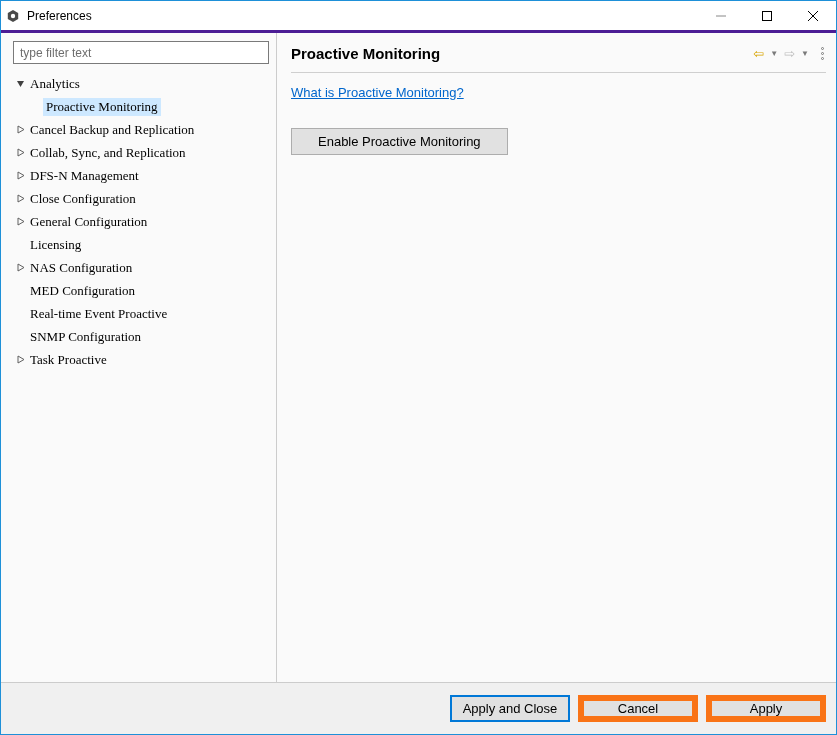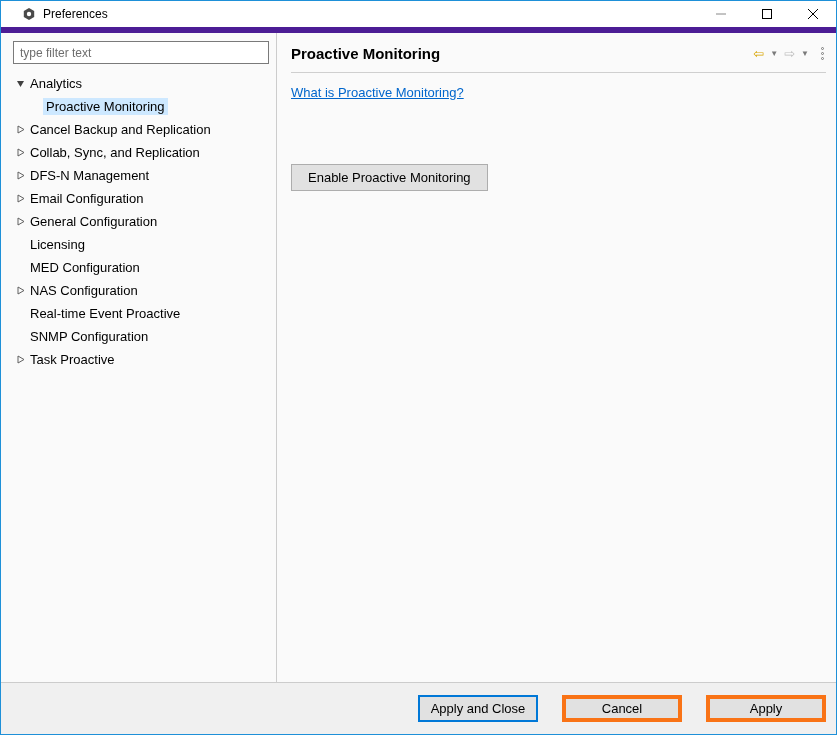--- a/index.html
+++ b/index.html
@@ -12,22 +12,22 @@
     background:#f0f0f0;
     display:flex; flex-direction:column;
     position:relative;
   }
 
   
   .titlebar {
     height:32px;
     background:#ffffff;
     display:flex; align-items:center;
-    padding:0 0 0 20px;
-    border-bottom:6px solid #4c1d95;
+    padding:0 0 0 4px;
+    border-bottom:3px solid #4c1d95;
   }
   .titlebar .appicon {
     width:16px;height:16px;margin-right:6px;
     display:flex;align-items:center;justify-content:center;
   }
   .titlebar .title { font-size:12px; color:#000; }
   .winbtns { margin-left:auto; display:flex; }
   .winbtn { width:46px; height:30px; display:flex; align-items:center; justify-content:center; cursor:default;}
   .winbtn svg { stroke:#000; stroke-width:1; fill:none; }
 
@@ -59,21 +59,21 @@
     height:23px;
     padding-left:6px;
     white-space:nowrap;
     cursor:default;
   }
   .tree-row .twisty {
     width:14px; display:inline-flex; justify-content:center; align-items:center;
     color:#5e5e5e; font-size:10px;
   }
   .tree-row.lvl1 { padding-left:22px; }
-  .tree-row .label { padding:1px 3px; }
+  .tree-row .label { padding:1px 3px;font-family:Liberation Serif, serif; }
   .tree-row.selected .label {
     background:#cde8ff;
   }
 
   
   .main {
     flex:1; background:#fafafa; display:flex; flex-direction:column;
     padding:8px 10px 8px 14px;
     min-width:0;
   }
@@ -90,39 +90,38 @@
   .nav-arrow.fwd { color:#bdbdbd; }
   .nav-drop { color:#7a7a7a; font-size:8px; padding:0 2px; cursor:default;}
   .menu-dots { display:flex; flex-direction:column; gap:2px; margin-left:6px; padding:2px; cursor:default;}
   .menu-dots span { width:3px;height:3px;border:1px solid #7a7a7a;border-radius:50%; display:block;}
 
   .help-link { color:#0066cc; font-size:13px; text-decoration:underline; cursor:pointer; margin-bottom:28px; display:inline-block;}
   .enable-btn {
     font-size:13px;
     background:#e1e1e1;
     border:1px solid #adadad;
-    padding:5px 16px;
+    padding:5px 26px;
     cursor:default;
     display:inline-block;
-    margin-top:36px;
   }
 
   
   .footer {
     height:52px;
     border-top:1px solid #cccccc;
     background:#f0f0f0;
     display:flex; align-items:center; justify-content:flex-end;
-    padding:0 10px; gap:24px;
+    padding:0 10px; gap:8px;
   }
   .btn {
     min-width:120px; height:27px;
     font-size:13px;
     background:#e1e1e1;
-    border:4px solid #f97316;
+    border:6px solid #f97316;
     cursor:default;
     text-align:center;
     padding:0 10px;
   }
   .btn.primary { border:2px solid #0078d7; background:#e1e1e1; }
 
 </style>
 </head>
 <body>
 
@@ -199,45 +198,45 @@
               </svg>
           </span>
           <span class="label">DFS-N Management</span>
         </div>
         <div class="tree-row">
           <span class="twisty">
             <svg width="9" height="9" viewBox="0 0 9 9">
                 <path d="M2 1 L8 4.5 L2 8 Z" fill="none" stroke="#606060" stroke-width="1"></path>
               </svg>
           </span>
-          <span class="label">Email Configuration</span>
+          <span class="label">Close Configuration</span>
         </div>
         <div class="tree-row">
           <span class="twisty">
             <svg width="9" height="9" viewBox="0 0 9 9">
                 <path d="M2 1 L8 4.5 L2 8 Z" fill="none" stroke="#606060" stroke-width="1"></path>
               </svg>
           </span>
           <span class="label">General Configuration</span>
         </div>
         <div class="tree-row">
           <span class="twisty"></span>
           <span class="label">Licensing</span>
         </div>
         <div class="tree-row">
+          <span class="twisty">
+            <svg width="9" height="9" viewBox="0 0 9 9">
+                <path d="M2 1 L8 4.5 L2 8 Z" fill="none" stroke="#606060" stroke-width="1"></path>
+              </svg>
+          </span>
+          <span class="label">NAS Configuration</span>
+        </div>
+        <div class="tree-row">
           <span class="twisty"></span>
           <span class="label">MED Configuration</span>
-        </div>
-        <div class="tree-row">
-          <span class="twisty">
-            <svg width="9" height="9" viewBox="0 0 9 9">
-                <path d="M2 1 L8 4.5 L2 8 Z" fill="none" stroke="#606060" stroke-width="1"></path>
-              </svg>
-          </span>
-          <span class="label">NAS Configuration</span>
         </div>
         <div class="tree-row">
           <span class="twisty"></span>
           <span class="label">Real-time Event Proactive</span>
         </div>
         <div class="tree-row">
           <span class="twisty"></span>
           <span class="label">SNMP Configuration</span>
         </div>
         <div class="tree-row">

